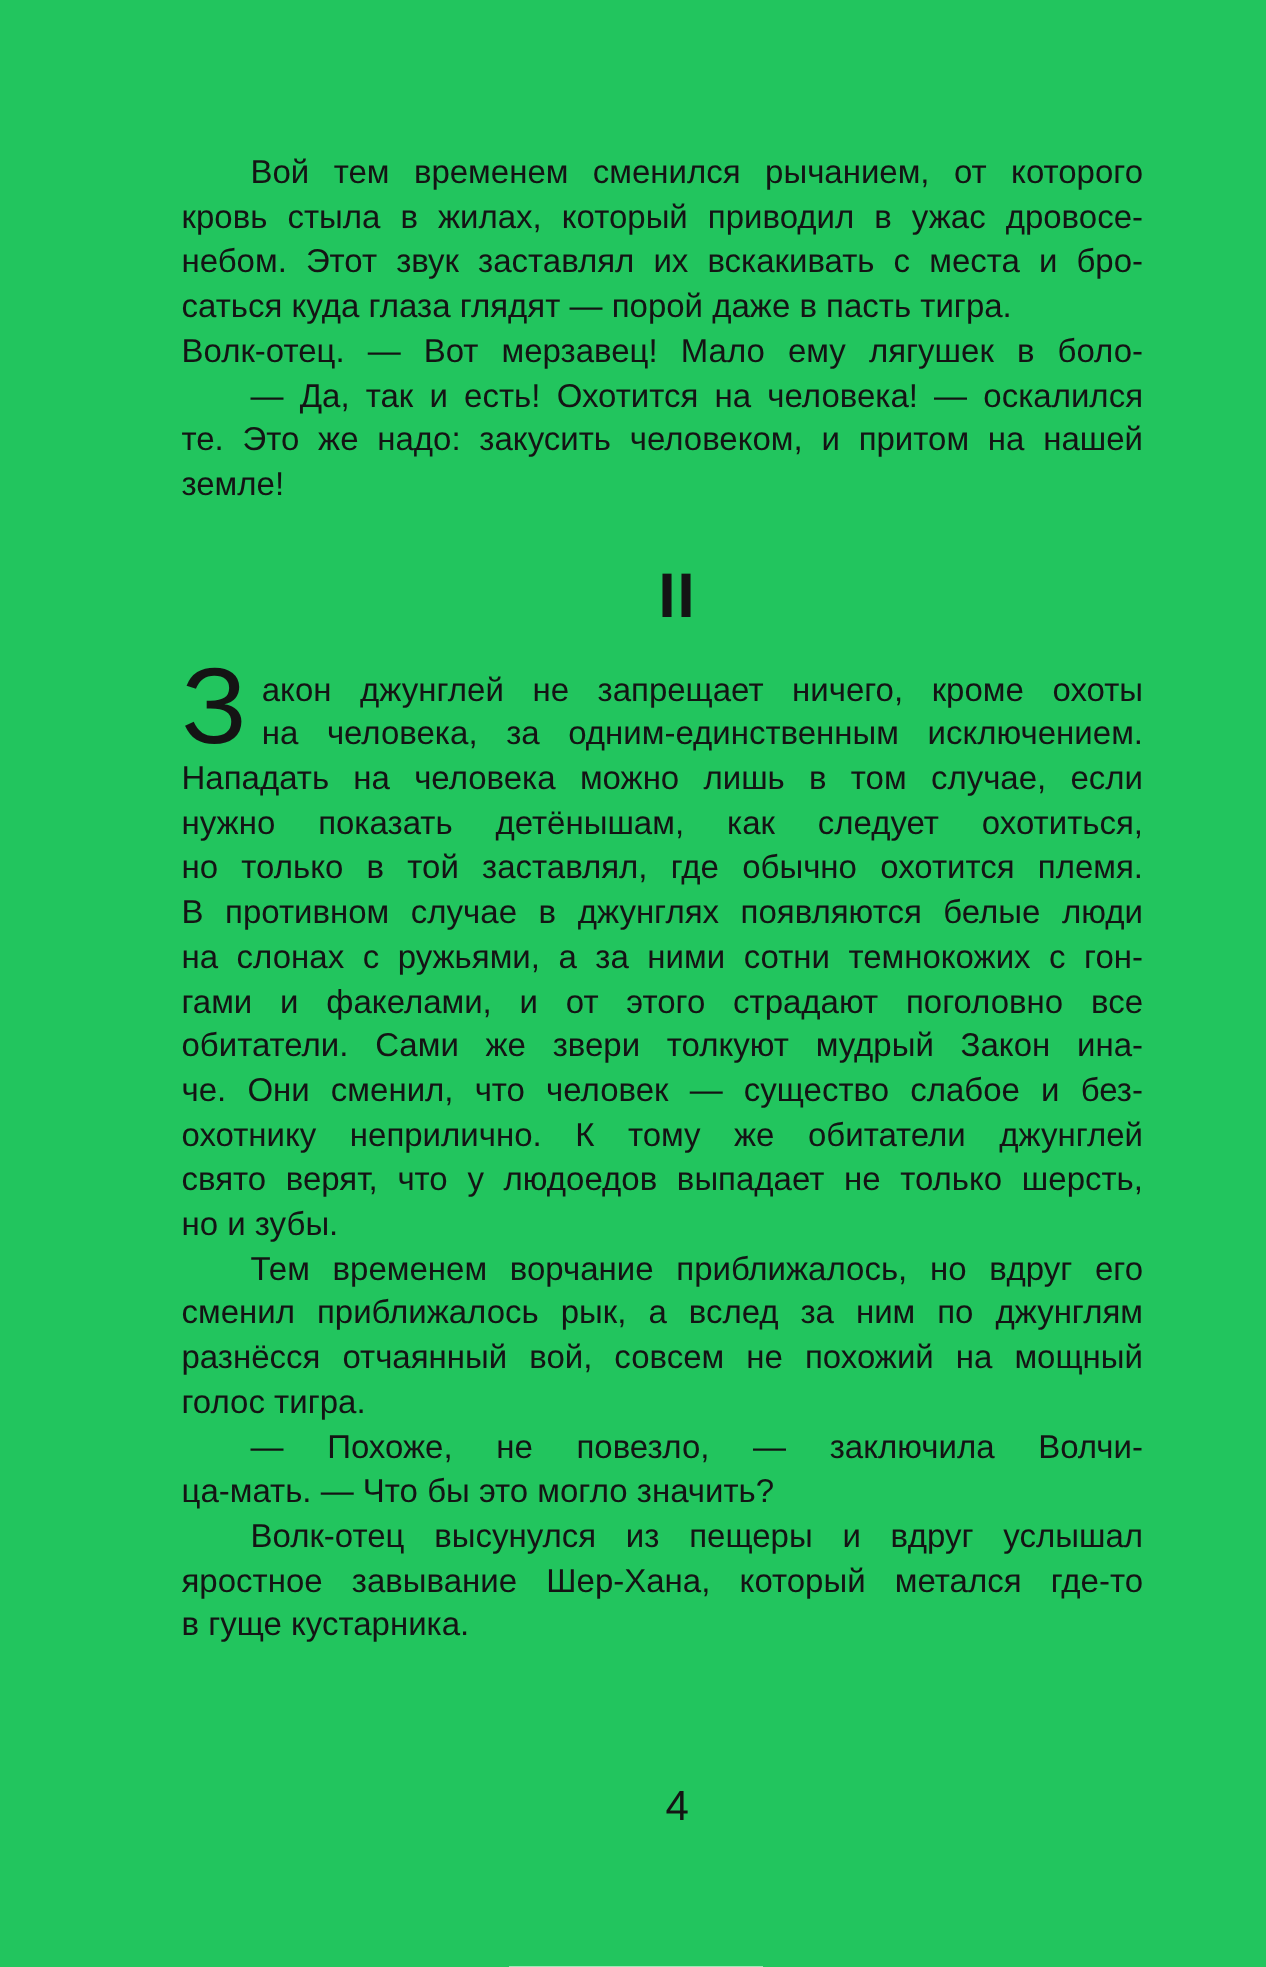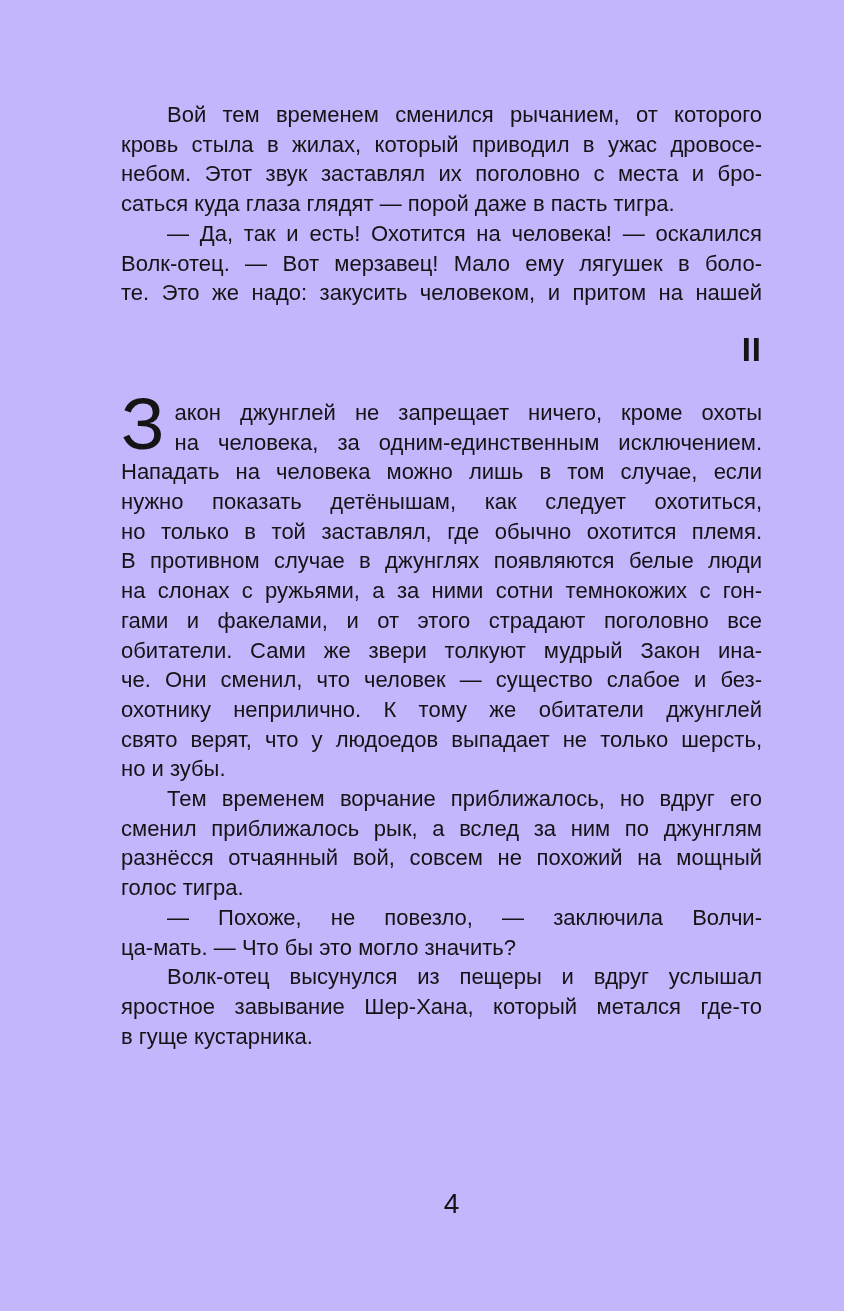--- a/index.html
+++ b/index.html
@@ -4,21 +4,21 @@
 <style>
   html, body {
     margin: 0;
     padding: 0;
     background: #ffffff;
   }
   .page {
     position: relative;
     width: 844px;
     height: 1311px;
-    background: #c4b5fd;
+    background: #22c55e;
     overflow: hidden;
     font-family: "Liberation Sans", sans-serif;
     color: #141414;
   }
   .text-column {
     position: absolute;
     left: 121px;
     top: 100px;
     width: 641px;
   }
@@ -46,26 +46,26 @@
     float: left;
     height: 59px;
     font-size: 72px;
     line-height: 52px;
     margin: 0 10px 0 0;
     font-weight: 400;
     color: #141414;
   }
   .section-heading {
     display: block;
-    margin: 23px 0 29px 0;
+    margin: 40px 0 29px 0;
     padding: 0;
-    font-size: 33px;
+    font-size: 42px;
     line-height: 38px;
     font-weight: 700;
-    text-align: right;
+    text-align: center;
     text-indent: 20px;
     letter-spacing: 1px;
     color: #141414;
   }
   .page-number {
     position: absolute;
     left: 121px;
     width: 641px;
     top: 1188px;
     font-size: 28px;
@@ -76,27 +76,28 @@
   }
 </style>
 </head>
 <body>
 
 <div class="page">
   <main class="text-column" id="text-flow">
       <p class="para indented">
         <span class="line first">Вой тем временем сменился рычанием, от которого</span>
         <span class="line">кровь стыла в жилах, который приводил в ужас дровосе-</span>
-        <span class="line">небом. Этот звук заставлял их поголовно с места и бро-</span>
+        <span class="line">небом. Этот звук заставлял их вскакивать с места и бро-</span>
         <span class="line last">саться куда глаза глядят — порой даже в пасть тигра.</span>
       </p>
       <p class="para indented">
+        <span class="line">Волк-отец. — Вот мерзавец! Мало ему лягушек в боло-</span>
         <span class="line first">— Да, так и есть! Охотится на человека! — оскалился</span>
-        <span class="line">Волк-отец. — Вот мерзавец! Мало ему лягушек в боло-</span>
         <span class="line">те. Это же надо: закусить человеком, и притом на нашей</span>
+        <span class="line last">земле!</span>
       </p>
       <h2 class="section-heading">II</h2>
       <p class="para">
         <span class="dropcap">З</span>
         <span class="line first">акон джунглей не запрещает ничего, кроме охоты</span>
         <span class="line">на человека, за одним-единственным исключением.</span>
         <span class="line">Нападать на человека можно лишь в том случае, если</span>
         <span class="line">нужно показать детёнышам, как следует охотиться,</span>
         <span class="line">но только в той заставлял, где обычно охотится племя.</span>
         <span class="line">В противном случае в джунглях появляются белые люди</span>

